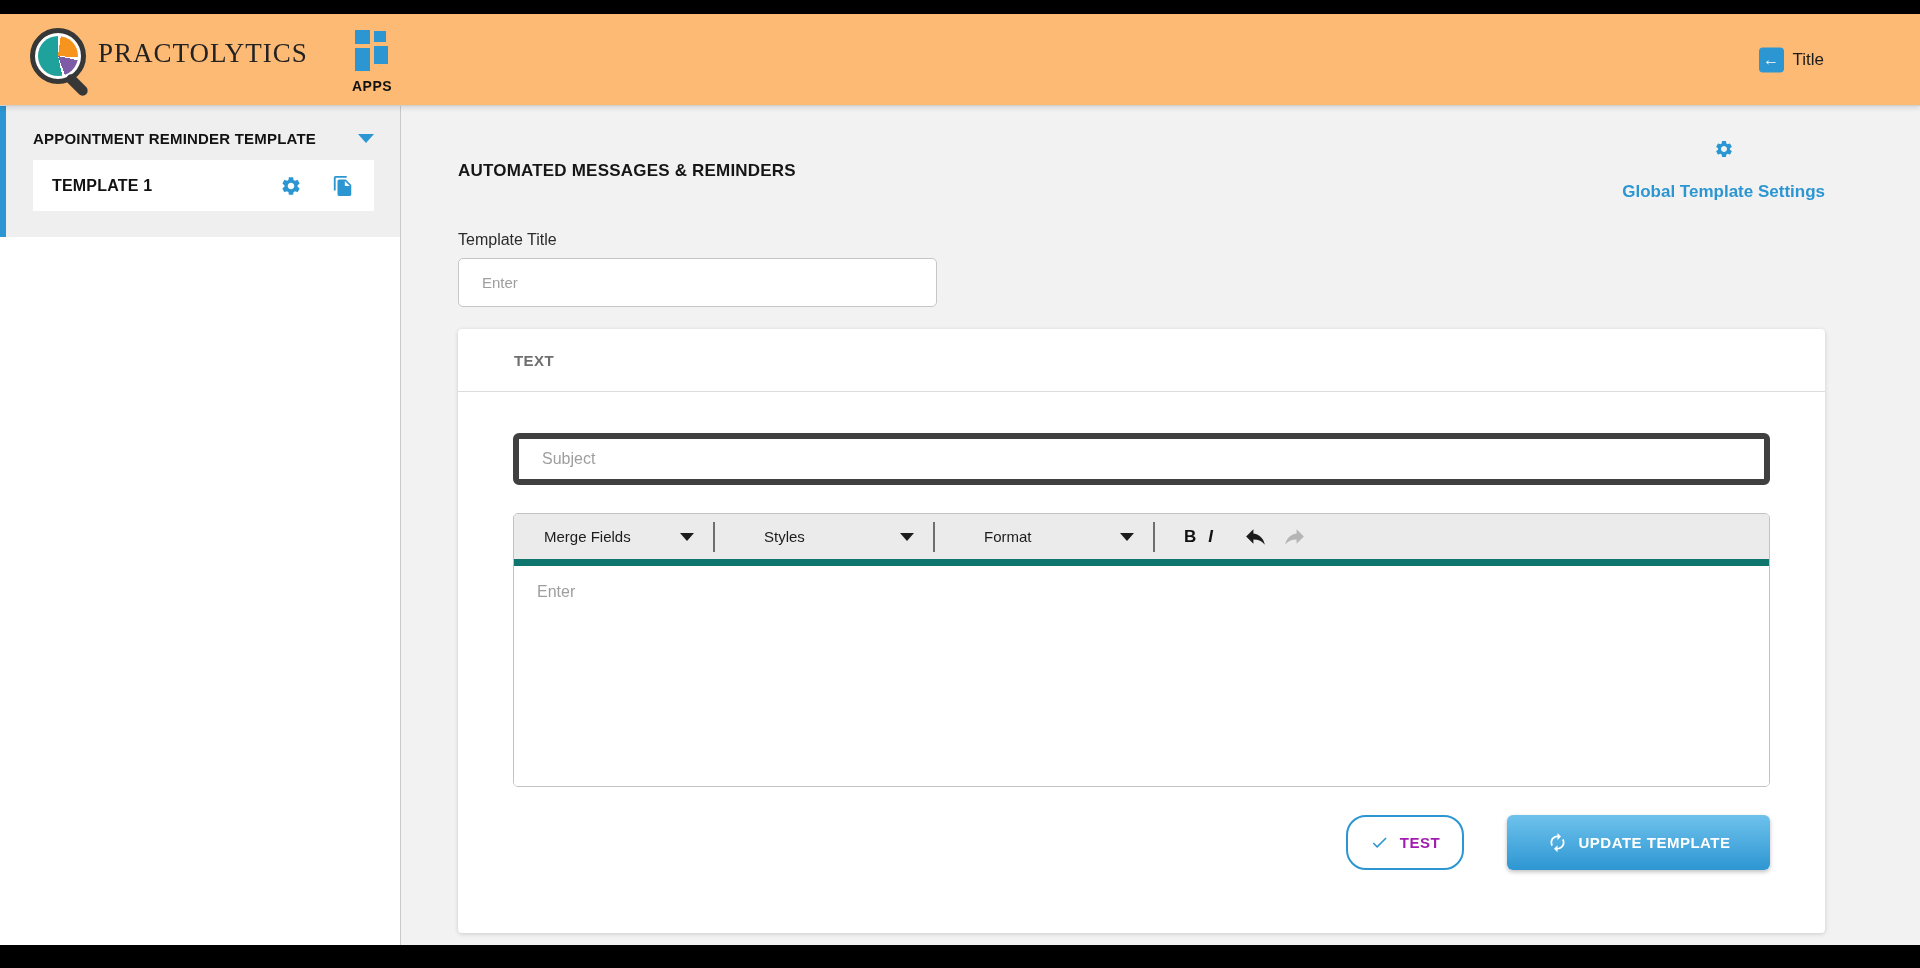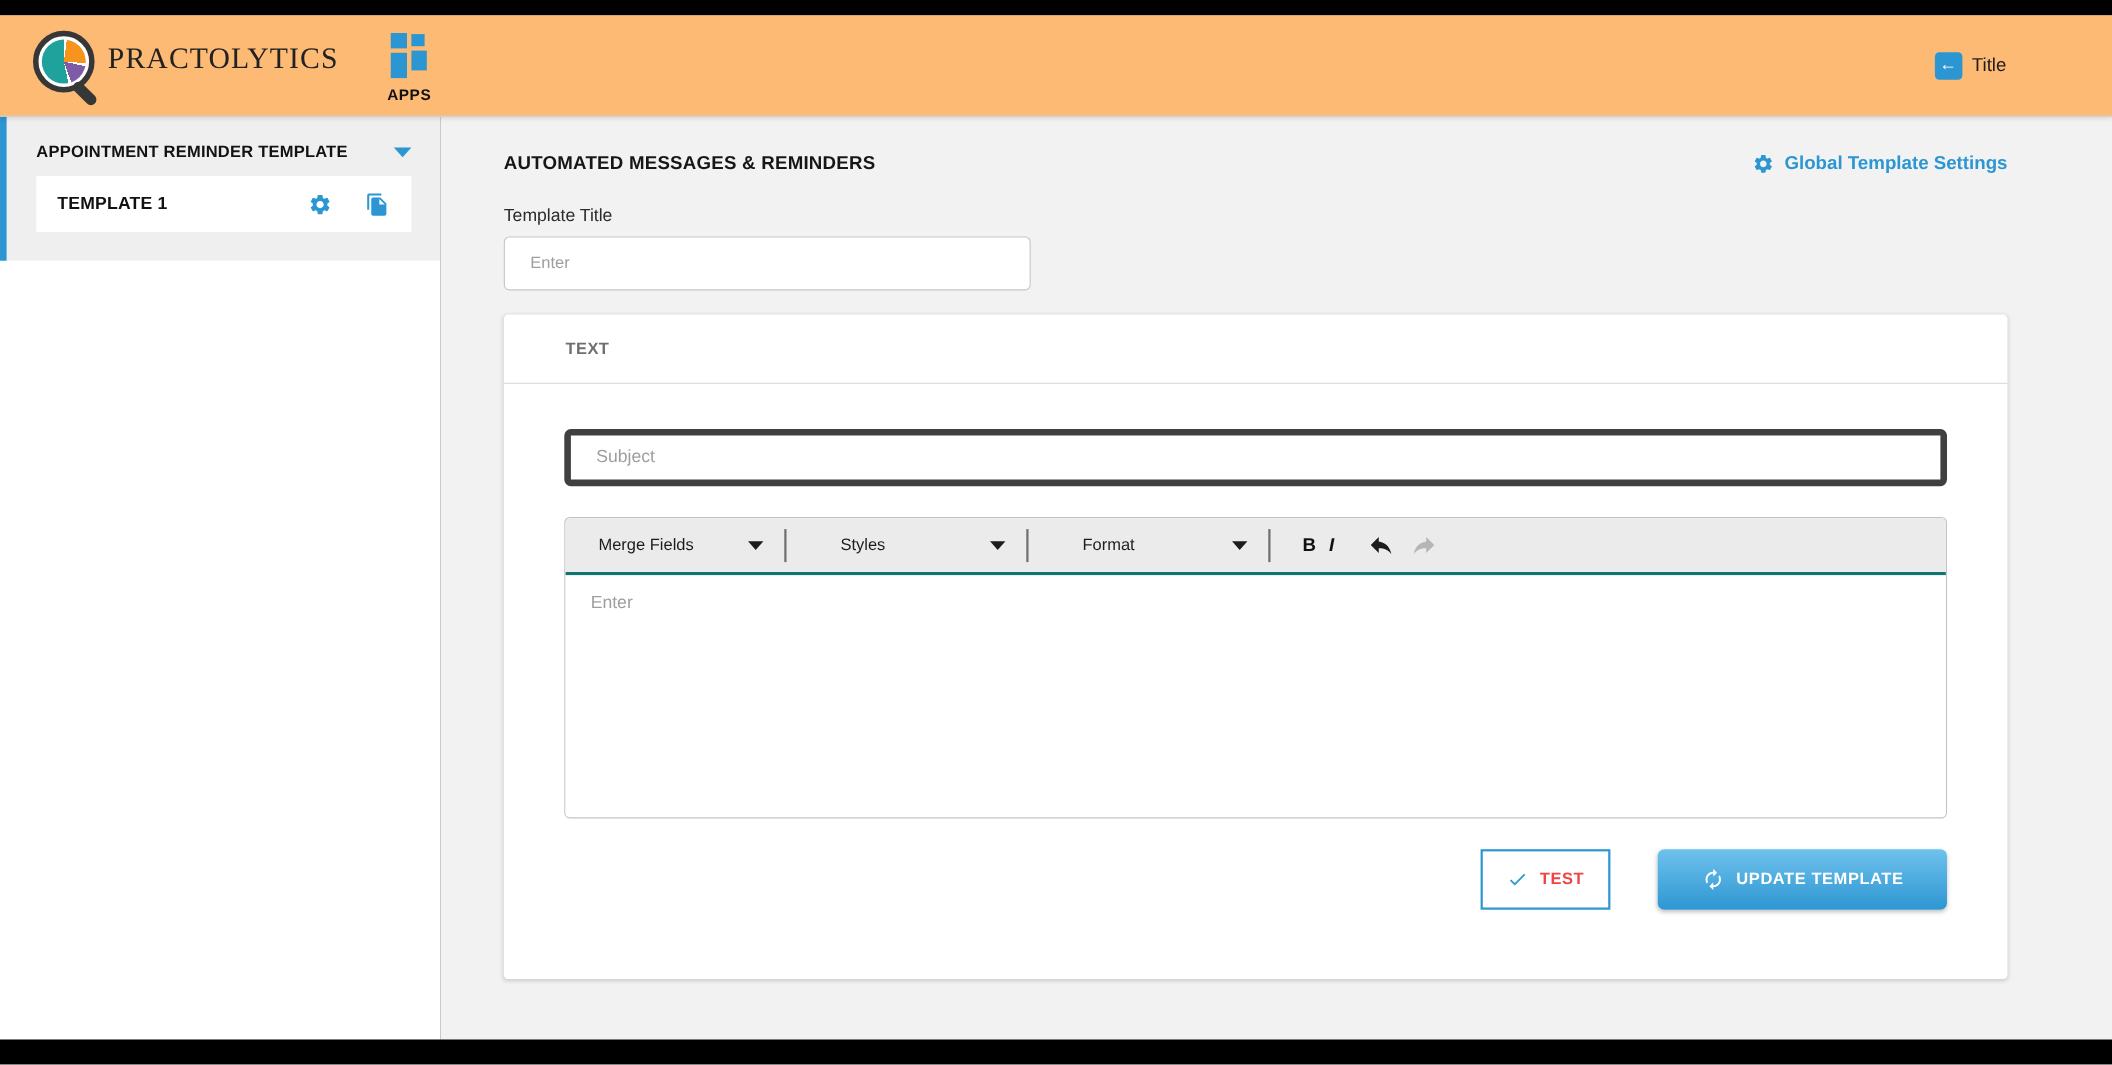--- a/index.html
+++ b/index.html
@@ -46,21 +46,21 @@
   .template-item { margin-top:13px; background:#fff; height:51px; display:flex; align-items:center;
                    padding:0 20px 0 19px; cursor:pointer; }
   .template-name { font-size:16px; font-weight:700; color:#111; letter-spacing:.2px; flex:1; }
   .template-icons { display:flex; align-items:center; gap:30px; }
   .icon-btn { background:none; border:none; cursor:pointer; display:flex; align-items:center; }
 
   
   .main { flex:1; padding:33px 95px 0 57px; background:#f2f2f2; min-width:0; }
   .main-header { display:flex; align-items:center; justify-content:space-between; }
   .main-title { font-size:17px; font-weight:700; color:#161616; letter-spacing:.2px; }
-  .settings-link { display:flex; align-items:center; gap:9px; color:#2b96d1; font-size:17px; font-weight:700; cursor:pointer; }
+  .settings-link { display:flex; align-items:center; gap:23px; color:#2b96d1; font-size:17px; font-weight:700; cursor:pointer;flex-direction:column; }
 
   .field-label { margin-top:29px; font-size:16px; color:#2b2b2b; }
   .title-input { display:block; margin-top:9px; width:479px; height:49px; border:1px solid #c6c6c6;
                  border-radius:5px; background:#fff; padding:0 23px; font-size:15px; color:#222;
                  font-family:"Liberation Sans", sans-serif; outline:none; }
 
   .card { margin-top:22px; height:604px; background:#fff; border-radius:4px; box-shadow:0 1px 4px rgba(0,0,0,.16); }
 
   .tabs { display:flex; height:63px; border-bottom:1px solid #dcdcdc; }
   .tab { width:152px; display:flex; align-items:center; justify-content:center; font-size:15px; font-weight:700;
@@ -68,42 +68,42 @@
   .tab.active { color:#2b96d1; }
   .tab.active::after { content:""; position:absolute; left:0; right:0; bottom:-1px; height:6px; background:#2b96d1; }
 
   .card-body { padding:0 55px; }
 
   .subject-input { display:block; margin-top:41px; width:100%; height:52px; border:6px solid #404040;
                    border-radius:6px; background:#fff; padding:0 23px; font-size:16px; color:#222;
                    font-family:"Liberation Sans", sans-serif; outline:none; }
 
   .editor { margin-top:28px; border:1px solid #c2c2c2; border-radius:5px; overflow:hidden; }
-  .toolbar { height:52px; background:#ebebeb; border-bottom:3px solid #0f766e; display:flex; align-items:center; }
+  .toolbar { height:52px; background:#ebebeb; border-bottom:7px solid #0f766e; display:flex; align-items:center; }
   .dd { display:flex; align-items:center; justify-content:space-between; width:150px; margin-left:30px;
         font-size:15px; color:#1c1c1c; cursor:pointer; }
   .dd-caret { width:0; height:0; border-left:7px solid transparent; border-right:7px solid transparent;
               border-top:8px solid #1c1c1c; }
   .tb-sep { width:2px; height:30px; background:#6e6e6e; margin:0 19px; flex:none; }
   .tb-btn { background:none; border:none; cursor:pointer; font-family:"Liberation Sans", sans-serif;
             display:flex; align-items:center; justify-content:center; }
   .tb-bold { font-size:17px; font-weight:800; color:#111; margin:0 12px 0 10px; }
   .tb-italic { font-size:17px; font-weight:700; font-style:italic; color:#111; margin-right:16px; }
   .tb-undo { margin-left:14px; }
   .tb-redo { margin-left:14px; }
 
   .editor-textarea { display:block; width:100%; height:220px; border:none; resize:none; outline:none;
                      padding:17px 23px; font-size:16px; color:#222; font-family:"Liberation Sans", sans-serif; }
 
   input::placeholder, textarea::placeholder { color:#9e9e9e; opacity:1; }
 
   .actions { margin-top:28px; display:flex; justify-content:flex-end; align-items:center; gap:43px; }
   .btn { display:flex; align-items:center; justify-content:center; gap:11px; cursor:pointer;
          font-family:"Liberation Sans", sans-serif; font-weight:700; font-size:15px; letter-spacing:.5px; }
-  .btn-test { width:118px; height:55px; background:#fff; border:2px solid #2b96d1; border-radius:0; color:#ef4444; }
+  .btn-test { width:118px; height:55px; background:#fff; border:2px solid #2b96d1; border-radius:20px; color:#a21caf; }
   .btn-update { width:263px; height:55px; border:none; border-radius:6px; color:#fff;
                 background:linear-gradient(180deg, #6ec2ec 0%, #2e96d2 100%); box-shadow:0 2px 4px rgba(0,0,0,.25); }
 
   svg { display:block; }
 </style>
 </head>
 <body>
 
 <div class="app">
 

